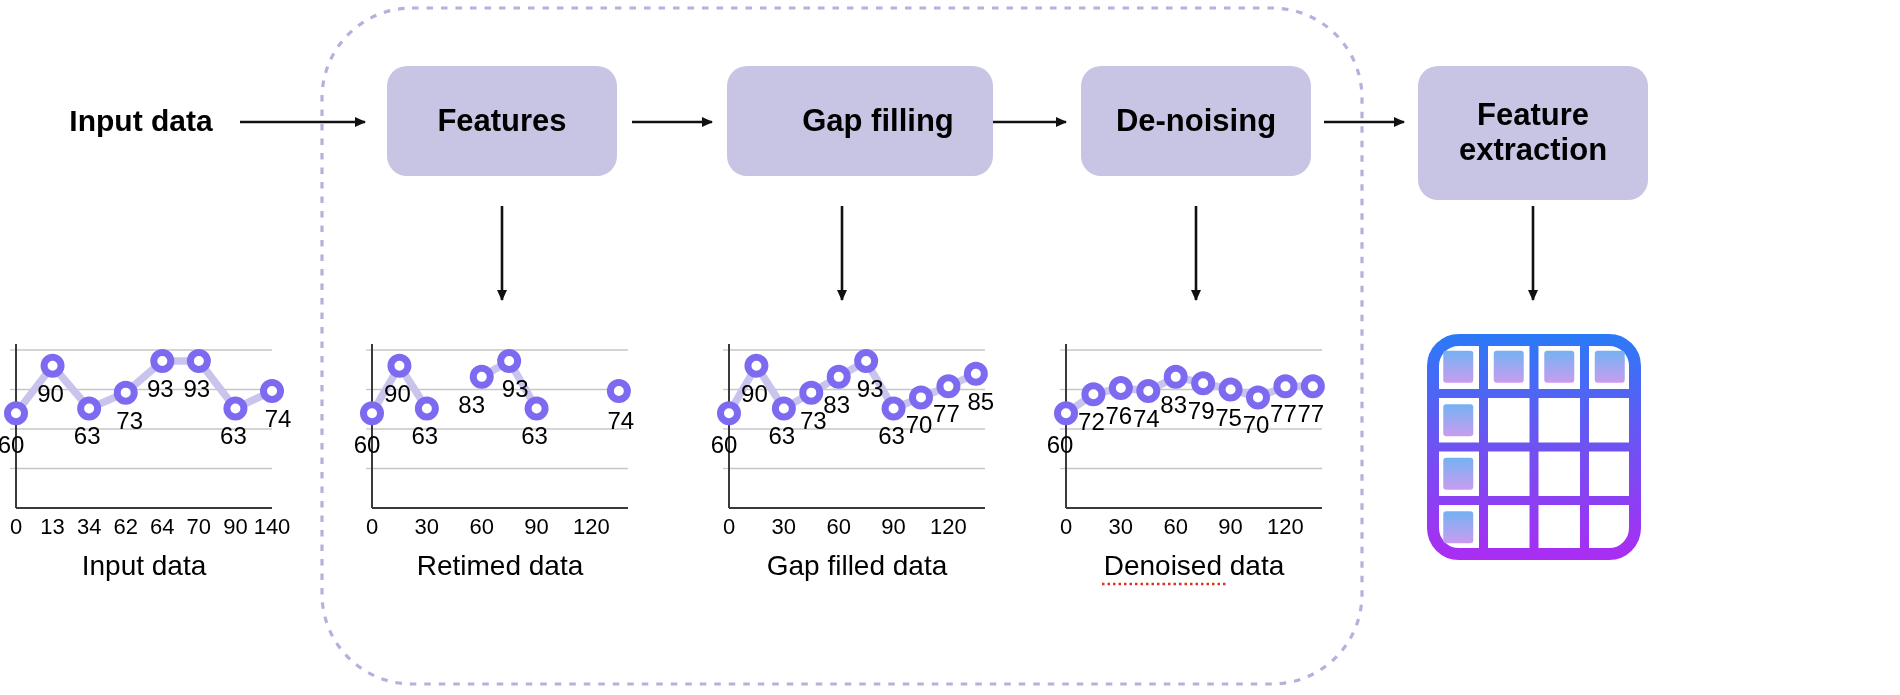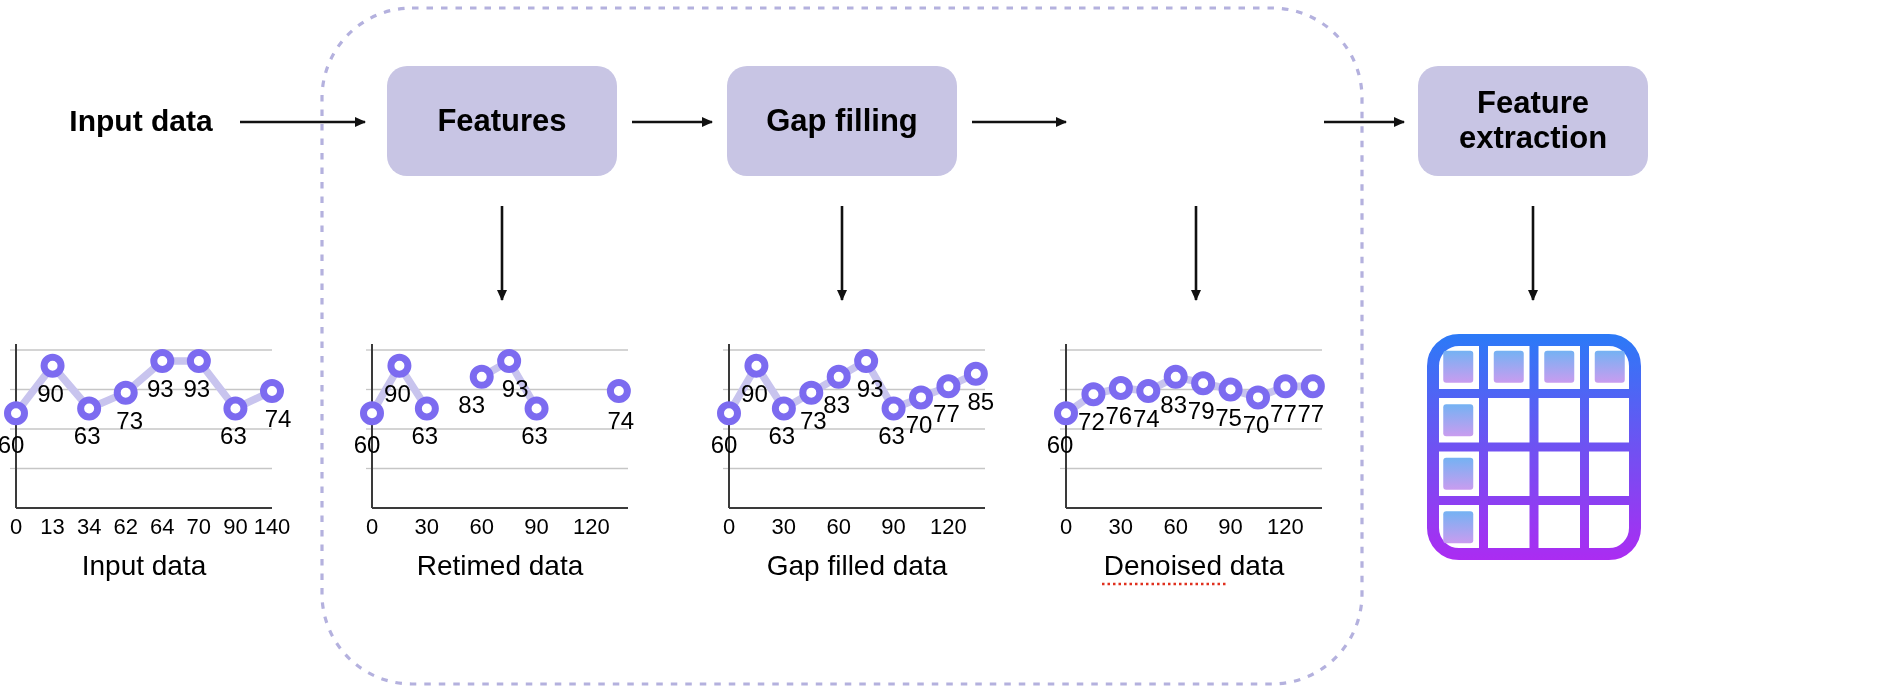--- a/index.html
+++ b/index.html
@@ -54,22 +54,23 @@
     <line x1="1662" y1="122" x2="1740" y2="122" class="arrow"></line>
     <line x1="502" y1="206" x2="502" y2="300" class="arrow"></line>
     <line x1="842" y1="206" x2="842" y2="300" class="arrow"></line>
     <line x1="1196" y1="206" x2="1196" y2="300" class="arrow"></line>
     <line x1="1533" y1="206" x2="1533" y2="300" class="arrow"></line>
   </svg>
 
   <div class="flow-label" style="left:30px; top:66px; width:222px; height:110px;">Input data</div>
 
   <div class="box" style="left:387px; top:66px;">Features</div>
-  <div class="box" style="left:727px; top:66px;">Gap filling</div>
-  <div class="box" style="left:1418px; top:66px; padding:0 30px; width:170px;">Feature extraction</div>
+  <div class="box" style="left:727px; top:66px;padding-left:36px;">Gap filling</div>
+  <div class="box" style="left:1081px; top:66px;">De-noising</div>
+  <div class="box" style="left:1418px; top:66px; padding:12px 30px; width:170px;">Feature extraction</div>
 
   <div class="flow-label" style="left:1755px; top:66px; width:150px; height:110px;">Features</div>
 
   <div class="chart" style="left:0px;    top:330px;"><svg width="300" height="262" viewBox="0 0 300 262">
         <line x1="16" y1="138.5" x2="272" y2="138.5" stroke="#c6c6c6" stroke-width="1.3"></line>
         <line x1="10" y1="138.5" x2="16" y2="138.5" stroke="#c6c6c6" stroke-width="1.3"></line>
         <line x1="16" y1="99" x2="272" y2="99" stroke="#c6c6c6" stroke-width="1.3"></line>
         <line x1="10" y1="99" x2="16" y2="99" stroke="#c6c6c6" stroke-width="1.3"></line>
         <line x1="16" y1="59.5" x2="272" y2="59.5" stroke="#c6c6c6" stroke-width="1.3"></line>
         <line x1="10" y1="59.5" x2="16" y2="59.5" stroke="#c6c6c6" stroke-width="1.3"></line>

